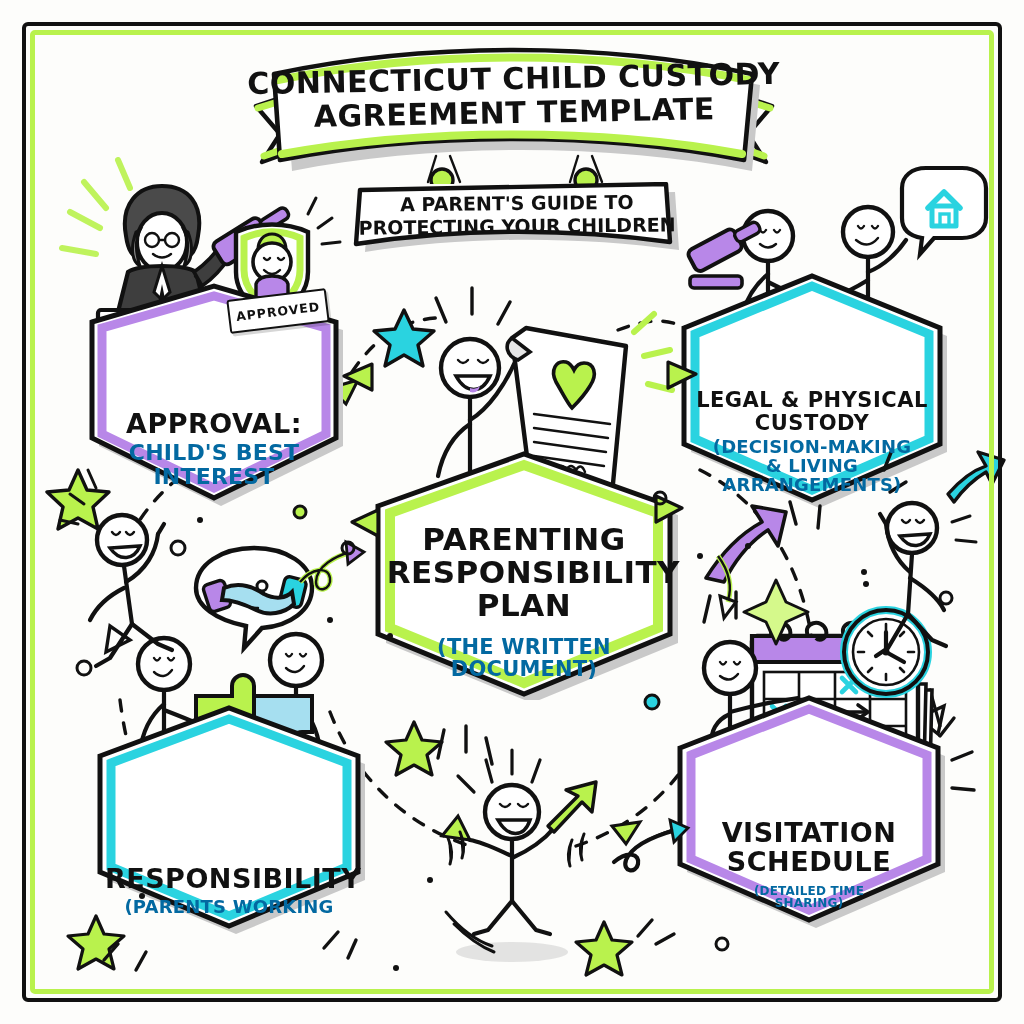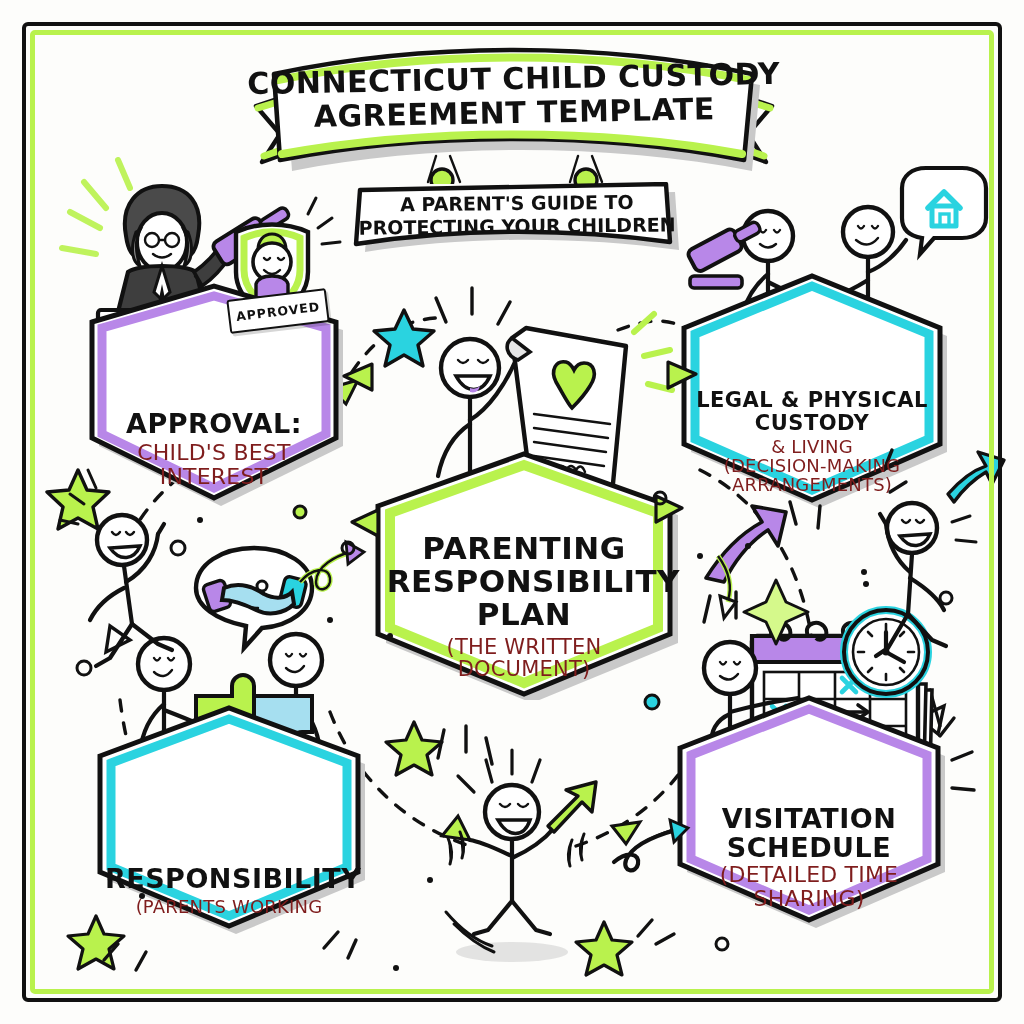--- a/index.html
+++ b/index.html
@@ -37,48 +37,48 @@
   .hexsvg{position:absolute;left:0;top:0;width:100%;height:100%;}
   .hex .txt{position:relative;z-index:3;width:88%;}
   .hex .title{
     font-family:"DejaVu Sans", sans-serif;
     font-weight:bold;color:#111;
     letter-spacing:.5px;line-height:1.06;
     text-transform:uppercase;
   }
   .hex .sub{
     font-family:"DejaVu Sans", sans-serif;
-    font-weight:normal;color:#7f1d1d;
+    font-weight:bold;color:#0369a1;
     line-height:1.06;text-transform:uppercase;letter-spacing:.2px;
   }
 
   
   #hex-court   {left:80px;  top:278px; width:268px; height:228px;}
   #hex-court .title{font-size:27px;}
   #hex-court .sub  {font-size:22px;margin-top:3px;}
   #hex-court .txt{padding-bottom:18px;}
 
   #hex-legal   {left:672px; top:268px; width:280px; height:240px;}
   #hex-legal .title{font-size:21px;}
   #hex-legal .sub  {font-size:18px;margin-top:3px;}
   #hex-legal .txt{padding-bottom:14px;}
 
   #hex-plan    {left:368px; top:448px; width:312px; height:252px;}
   #hex-plan .title{font-size:31px;}
-  #hex-plan .sub  {font-size:21px;margin-top:5px;}
+  #hex-plan .sub  {font-size:21px;margin-top:14px;}
   #hex-plan .txt{padding-bottom:20px;}
 
   #hex-shared  {left:88px;  top:700px; width:282px; height:234px;}
   #hex-shared .title{font-size:27px;}
   #hex-shared .sub  {font-size:18px;margin-top:3px;}
   #hex-shared .txt{padding-bottom:18px;}
 
   #hex-visit   {left:668px; top:690px; width:282px; height:238px;}
   #hex-visit .title{font-size:27px;}
-  #hex-visit .sub  {font-size:22px;margin-top:1px;}
+  #hex-visit .sub  {font-size:12px;margin-top:8px;}
   #hex-visit .txt{padding-bottom:18px;}
 
   
   #banner{position:absolute;left:238px;top:44px;width:552px;height:140px;}
   #banner .btxt{
     position:absolute;left:0;top:18px;width:552px;
     text-align:center;color:#111;font-weight:bold;
     font-family:"DejaVu Sans", sans-serif;
     text-transform:uppercase;letter-spacing:.5px;line-height:1.12;
     font-size:30px;z-index:4;
@@ -464,22 +464,22 @@
       <path d="M12,60 L140,8 L268,60 L268,176 L140,232 L12,176 Z" fill="#c9c9c9" transform="translate(7,8)"></path>
       <path d="M12,60 L140,8 L268,60 L268,176 L140,232 L12,176 Z" fill="#fff" stroke="#111" stroke-width="5"></path>
       <path d="M23,66 L140,18 L257,66 L257,171 L140,222 L23,171 Z" fill="none" stroke="#2ad3e0" stroke-width="9"></path>
     </svg>
     <div class="txt">
       <div class="title">
         <div>LEGAL &amp; PHYSICAL</div>
         <div>CUSTODY</div>
       </div>
       <div class="sub">
+        <div>(DECISION-MAKING</div>
         <div>&amp; LIVING</div>
-        <div>(DECISION-MAKING</div>
         <div>ARRANGEMENTS)</div>
       </div>
     </div>
   </div>
 
   <div class="hex" id="hex-plan">
     <svg class="hexsvg" viewBox="0 0 312 252" preserveAspectRatio="none">
       <path d="M10,58 L156,6 L302,58 L302,186 L156,246 L10,186 Z" fill="#c9c9c9" transform="translate(8,9)"></path>
       <path d="M10,58 L156,6 L302,58 L302,186 L156,246 L10,186 Z" fill="#fff" stroke="#111" stroke-width="5"></path>
       <path d="M22,65 L156,17 L290,65 L290,180 L156,235 L22,180 Z" fill="none" stroke="#b9f24d" stroke-width="10"></path>

